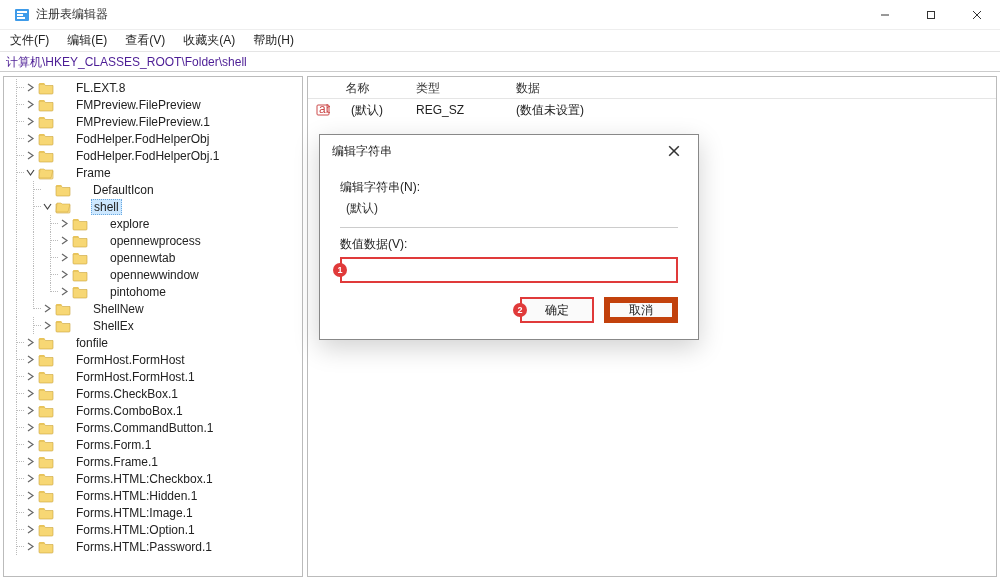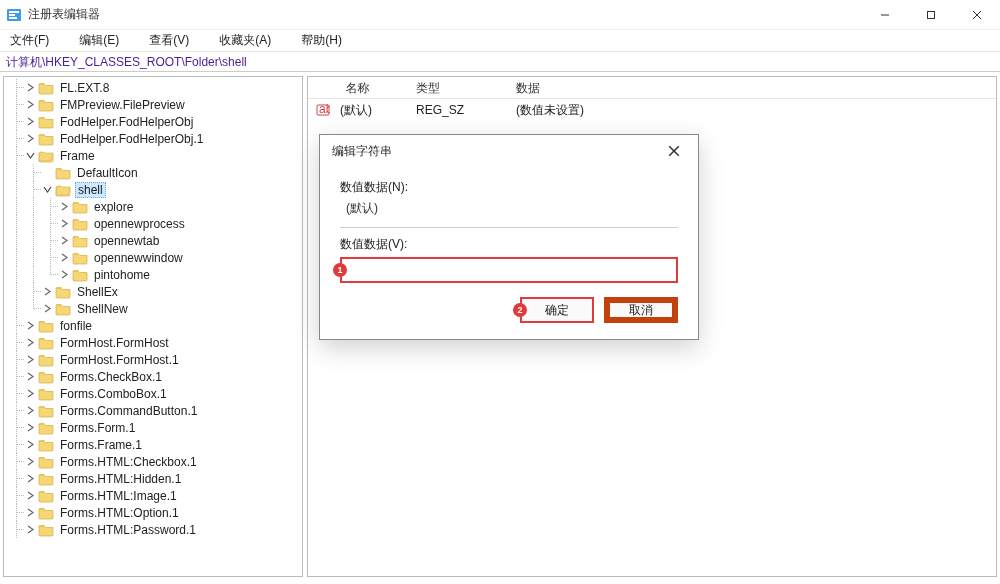--- a/index.html
+++ b/index.html
@@ -1,24 +1,24 @@
 <!DOCTYPE html>
 <html><head>
 <meta charset="utf-8">
 <style>
 * { box-sizing: border-box; margin: 0; padding: 0; font-family: "Microsoft YaHei", "Segoe UI", sans-serif; font-size: 12px; }
 body { background: #fff; width: 1000px; height: 584px; overflow: hidden; position: relative; }
 
-.titlebar { height: 30px; display: flex; align-items: center; padding-left: 6px; background: #fff; border-bottom: 1px solid #eee; }
+.titlebar { height: 30px; display: flex; align-items: center; padding-left: 14px; background: #fff; border-bottom: 1px solid #eee; }
 .titlebar .app-icon { width:16px; height:16px; margin-right:6px; display:inline-flex; }
 .titlebar .title { color: #333; }
 .win-controls { margin-left:auto; display:flex; }
 .win-btn { width:46px; height:30px; display:flex; align-items:center; justify-content:center; color:#333; }
 
-.menubar { height:22px; display:flex; align-items:center; padding:0 4px; gap:18px; border-bottom:1px solid #e5e5e5; }
+.menubar { height:22px; display:flex; align-items:center; padding:0 4px; gap:6px; border-bottom:1px solid #e5e5e5; }
 .menubar .menu-item { padding:2px 6px; color:#222; }
 
 .addressbar { height:20px; padding:2px 6px; border-bottom:1px solid #ccc; color:#4c1d95; font-size:12px; }
 
 .content { display:flex; height:calc(584px - 30px - 22px - 20px - 4px); border-top:1px solid #fff; }
 
 .tree-pane { width:300px; border:1px solid #bbb; margin:3px 2px 3px 3px; overflow-y:scroll; overflow-x:hidden; background:#fff; position:relative; }
 .list-pane { flex:1; border:1px solid #bbb; margin:3px 3px 3px 2px; background:#fff; position:relative; }
 
 .tree { padding:2px 0; }
@@ -26,31 +26,31 @@
 .tree-row.selected .label { background:#cde8ff; border:1px dotted #6aa9e0; padding:0 2px; }
 .tree-indent { display:inline-block; width:17px; height:17px; position:relative; flex-shrink:0; }
 .tree-indent.line::before { content:""; position:absolute; left:8px; top:0; bottom:0; border-left:1px dotted #bbb; }
 .tree-indent.tee::before { content:""; position:absolute; left:8px; top:0; bottom:0; border-left:1px dotted #bbb; }
 .tree-indent.tee::after { content:""; position:absolute; left:8px; top:8px; width:8px; border-top:1px dotted #bbb; }
 .tree-indent.elbow::before { content:""; position:absolute; left:8px; top:0; height:9px; border-left:1px dotted #bbb; }
 .tree-indent.elbow::after { content:""; position:absolute; left:8px; top:8px; width:8px; border-top:1px dotted #bbb; }
 .expander { width:11px; height:11px; display:inline-flex; align-items:center; justify-content:center; color:#666; margin-right:2px; flex-shrink:0; cursor:pointer; }
 .expander svg { width:9px; height:9px; }
 .folder-icon { width:16px; height:14px; margin-right:4px; flex-shrink:0; display:inline-flex; }
-.label { padding:0 2px; }
+.label { padding:0 2px;margin-left:16px; }
 
 .list-header { display:flex; height:22px; border-bottom:1px solid #e5e5e5; background:#fff; }
 .list-header .col { padding:3px 8px; color:#333; border-right:1px solid transparent; }
 .col-name { width:100px;text-align:center; }
 .col-type { width:100px; }
 .col-data { flex:1; }
 .list-body { padding:2px 0; }
 .list-row { display:flex; height:18px; align-items:center; }
 .list-row .cell { padding:0 8px; color:#222; }
-.sz-icon { width:19px; height:14px; margin-right:5px; display:inline-flex; }
+.sz-icon { width:19px; height:14px; margin-right:16px; display:inline-flex; }
 
 
 .dialog { position:absolute; left:319px; top:134px; width:380px; background:#fff; border:1px solid #888; border-radius:0; box-shadow:0 8px 24px rgba(0,0,0,0.18); }
 .dialog-title { height:32px; display:flex; align-items:center; padding:0 12px; font-size:12px; color:#222; }
 .dialog-close { margin-left:auto; width:24px; height:24px; display:flex; align-items:center; justify-content:center; color:#333; border-radius:3px; }
 .dialog-body { padding:8px 20px 16px 20px; }
 .field-label { color:#222; font-size:12px; margin-top:4px; }
 .field-value-ro { padding:4px 6px 10px 6px; border-bottom:1px solid #ccc; color:#333; margin-bottom:8px; }
 .field-input-wrap { position:relative; margin-top:4px; }
 .field-input { width:100%; height:26px; border:2px solid #e03a3a; outline:none; padding:2px 6px; background:#fff; }
@@ -150,20 +150,35 @@
             <svg viewBox="0 0 9 9">
               <path d="M2 1 L7 4.5 L2 8" fill="none" stroke="#666" stroke-width="1.2"></path>
             </svg>
           </span>
           <span class="folder-icon">
             <svg viewBox="0 0 16 14">
               <path d="M1 3 h5 l1.5 1.5 H15 V12 a1 1 0 0 1 -1 1 H2 a1 1 0 0 1 -1 -1 Z" fill="#f7d774" stroke="#caa23a" stroke-width="0.6"></path>
               <path d="M1 3 a1 1 0 0 1 1 -1 h4 l1.5 1.5 H1 Z" fill="#e8c35a"></path>
             </svg>
           </span>
+          <span class="label">FMPreview.FilePreview.1</span>
+        </div>
+        <div class="tree-row">
+          <span class="tree-indent tee"></span>
+          <span class="expander">
+            <svg viewBox="0 0 9 9">
+              <path d="M2 1 L7 4.5 L2 8" fill="none" stroke="#666" stroke-width="1.2"></path>
+            </svg>
+          </span>
+          <span class="folder-icon">
+            <svg viewBox="0 0 16 14">
+              <path d="M1 3 h5 l1.5 1.5 H15 V12 a1 1 0 0 1 -1 1 H2 a1 1 0 0 1 -1 -1 Z" fill="#f7d774" stroke="#caa23a" stroke-width="0.6"></path>
+              <path d="M1 3 a1 1 0 0 1 1 -1 h4 l1.5 1.5 H1 Z" fill="#e8c35a"></path>
+            </svg>
+          </span>
           <span class="label">FodHelper.FodHelperObj</span>
         </div>
         <div class="tree-row">
           <span class="tree-indent tee"></span>
           <span class="expander">
             <svg viewBox="0 0 9 9">
               <path d="M2 1 L7 4.5 L2 8" fill="none" stroke="#666" stroke-width="1.2"></path>
             </svg>
           </span>
           <span class="folder-icon">
@@ -301,49 +316,49 @@
           <span class="folder-icon">
             <svg viewBox="0 0 16 14">
               <path d="M1 3 h5 l1.5 1.5 H15 V12 a1 1 0 0 1 -1 1 H2 a1 1 0 0 1 -1 -1 Z" fill="#f7d774" stroke="#caa23a" stroke-width="0.6"></path>
               <path d="M1 3 a1 1 0 0 1 1 -1 h4 l1.5 1.5 H1 Z" fill="#e8c35a"></path>
             </svg>
           </span>
           <span class="label">pintohome</span>
         </div>
         <div class="tree-row">
           <span class="tree-indent line"></span>
+          <span class="tree-indent elbow"></span>
+          <span class="expander">
+            <svg viewBox="0 0 9 9">
+              <path d="M2 1 L7 4.5 L2 8" fill="none" stroke="#666" stroke-width="1.2"></path>
+            </svg>
+          </span>
+          <span class="folder-icon">
+            <svg viewBox="0 0 16 14">
+              <path d="M1 3 h5 l1.5 1.5 H15 V12 a1 1 0 0 1 -1 1 H2 a1 1 0 0 1 -1 -1 Z" fill="#f7d774" stroke="#caa23a" stroke-width="0.6"></path>
+              <path d="M1 3 a1 1 0 0 1 1 -1 h4 l1.5 1.5 H1 Z" fill="#e8c35a"></path>
+            </svg>
+          </span>
+          <span class="label">ShellNew</span>
+        </div>
+        <div class="tree-row">
+          <span class="tree-indent line"></span>
           <span class="tree-indent tee"></span>
           <span class="expander">
             <svg viewBox="0 0 9 9">
               <path d="M2 1 L7 4.5 L2 8" fill="none" stroke="#666" stroke-width="1.2"></path>
             </svg>
           </span>
           <span class="folder-icon">
             <svg viewBox="0 0 16 14">
               <path d="M1 3 h5 l1.5 1.5 H15 V12 a1 1 0 0 1 -1 1 H2 a1 1 0 0 1 -1 -1 Z" fill="#f7d774" stroke="#caa23a" stroke-width="0.6"></path>
               <path d="M1 3 a1 1 0 0 1 1 -1 h4 l1.5 1.5 H1 Z" fill="#e8c35a"></path>
             </svg>
           </span>
           <span class="label">ShellEx</span>
-        </div>
-        <div class="tree-row">
-          <span class="tree-indent line"></span>
-          <span class="tree-indent elbow"></span>
-          <span class="expander">
-            <svg viewBox="0 0 9 9">
-              <path d="M2 1 L7 4.5 L2 8" fill="none" stroke="#666" stroke-width="1.2"></path>
-            </svg>
-          </span>
-          <span class="folder-icon">
-            <svg viewBox="0 0 16 14">
-              <path d="M1 3 h5 l1.5 1.5 H15 V12 a1 1 0 0 1 -1 1 H2 a1 1 0 0 1 -1 -1 Z" fill="#f7d774" stroke="#caa23a" stroke-width="0.6"></path>
-              <path d="M1 3 a1 1 0 0 1 1 -1 h4 l1.5 1.5 H1 Z" fill="#e8c35a"></path>
-            </svg>
-          </span>
-          <span class="label">ShellNew</span>
         </div>
         <div class="tree-row">
           <span class="tree-indent tee"></span>
           <span class="expander">
             <svg viewBox="0 0 9 9">
               <path d="M2 1 L7 4.5 L2 8" fill="none" stroke="#666" stroke-width="1.2"></path>
             </svg>
           </span>
           <span class="folder-icon">
             <svg viewBox="0 0 16 14">
@@ -563,21 +578,21 @@
   <div class="dialog-title">
     <span>编辑字符串</span>
     <div class="dialog-close">
       <svg width="12" height="12" viewBox="0 0 10 10">
           <line x1="1" y1="1" x2="9" y2="9" stroke="#333" stroke-width="1.3"></line>
           <line x1="9" y1="1" x2="1" y2="9" stroke="#333" stroke-width="1.3"></line>
         </svg>
     </div>
   </div>
   <div class="dialog-body">
-    <div class="field-label">数值数据(N):</div>
+    <div class="field-label">编辑字符串(N):</div>
     <div class="field-value-ro">(默认)</div>
     <div class="field-label">数值数据(V):</div>
     <div class="field-input-wrap">
       <span class="badge b1">1</span>
       <input class="field-input" type="text" value="" style="">
     </div>
     <div class="dialog-buttons">
       <div style="position:relative;">
         <span class="badge b2">2</span>
         <button class="btn primary">确定</button>

